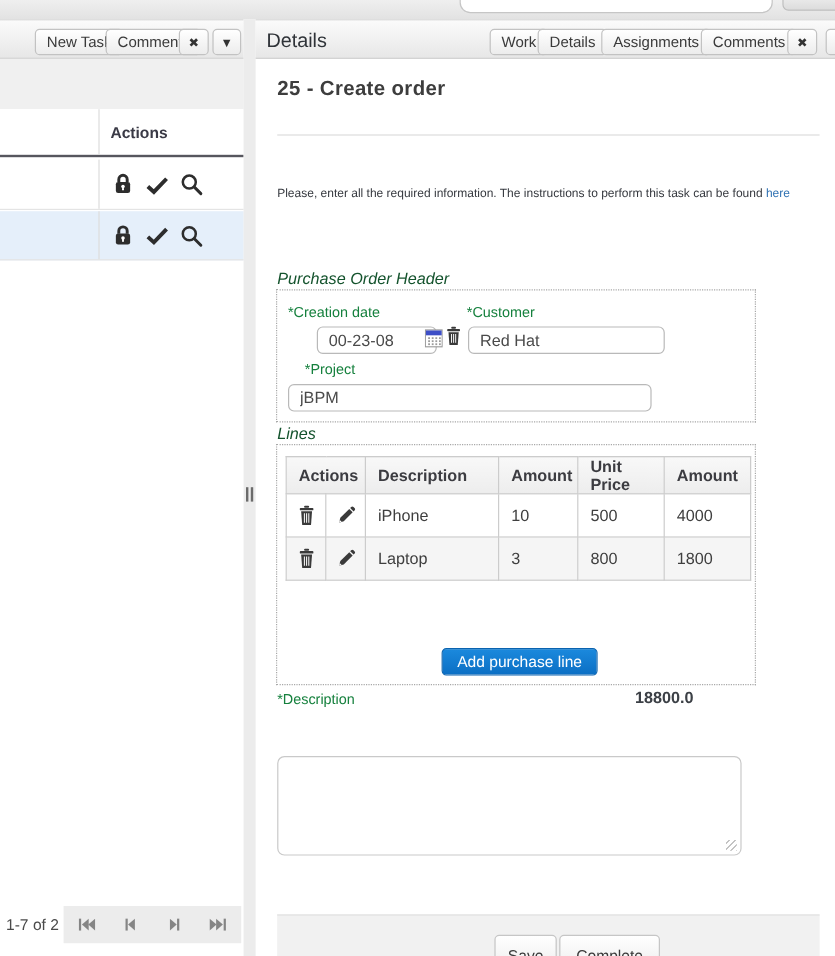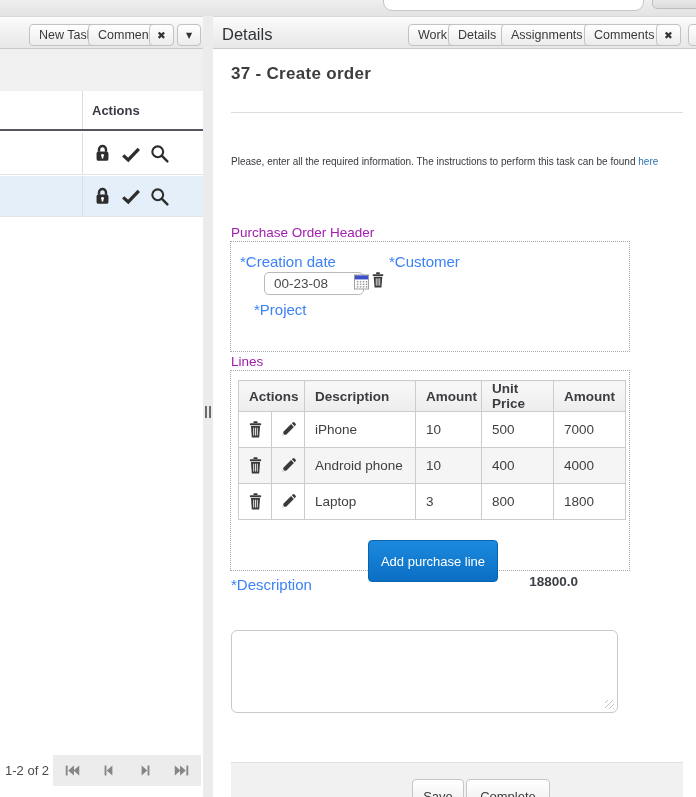--- a/index.html
+++ b/index.html
@@ -57,41 +57,41 @@
   .split-handle { position:absolute; left:2px; top:390px; width:6px; height:12px;
                   border-left:2px solid #6b6b6b; border-right:2px solid #6b6b6b; }
 
   
   .task-heading { left:231px; top:64px; font-size:17px; font-weight:bold; color:#3d3d3d;
                   letter-spacing:0.3px; }
   .task-hr { left:231px; top:112px; width:452px; border-top:1px solid #ddd; }
   .task-instr { left:231px; top:151px; width:432px; font-size:10px; color:#36393f;
                 line-height:21px; }
   .link { color:#3072b3; text-decoration:none; cursor:pointer; }
-  .legend { font-size:13.5px; color:#a21caf; }
+  .legend { font-size:13.5px; color:#14532d;font-style:italic; }
   .fieldset { border:1px dotted #a8a8a8; background:#fff; }
   .fs1 { left:230px; top:241px; width:400px; height:111px; }
   .fs2 { left:230px; top:370px; width:400px; height:201px; }
-  .flabel { position:absolute; font-size:15px; color:#3b82f6; }
+  .flabel { position:absolute; font-size:12px; color:#15803d; }
   .textin { position:absolute; height:23px; border:1px solid #b9b9b9; border-radius:5px;
             padding:0 9px; font-size:13.5px; color:#4a4a4a; font-family:inherit;
             background:#fff; outline:none; }
   .mini-icon { position:absolute; cursor:pointer; display:inline-flex; }
 
   
   .lines-table { position:absolute; left:7px; top:9px; width:387px; border-collapse:collapse;
                  table-layout:fixed; font-size:13.5px; color:#3f3f3f; }
   .lines-table th { background:linear-gradient(#f8f8f8,#ededed); font-weight:bold;
                     color:#3c3c41; text-align:left; height:31px; padding:0 0 0 10px;
                     border:1px solid #ccc; }
   .lines-table td { height:36px; padding:0 0 0 10px; border:1px solid #ccc; background:#fff; }
   .lines-table tbody tr:nth-child(2) td { background:#f5f5f5; }
   .lines-table td.icell { padding:0; text-align:center; }
   .lines-table td.icell span { display:inline-flex; vertical-align:middle; cursor:pointer; }
-  .add-line { position:absolute; left:137px; top:169px; width:130px; height:42px;
+  .add-line { position:absolute; left:137px; top:169px; width:130px; height:23px;
               background:linear-gradient(#1b89dd,#0b6fc4); border:1px solid #0a63af;
               border-radius:4px; color:#fff; font-size:13px; font-family:inherit;
               cursor:pointer; }
   .total-block { left:460px; top:572px; width:118px; text-align:right; font-size:13.5px;
                  font-weight:bold; color:#3c4046; line-height:19.5px; }
 
   
   .desc-label { left:231px; top:576px; }
   .desc-wrap { left:231px; top:630px; width:387px; height:83px; }
   .desc-area { width:100%; height:100%; border:1px solid #c9c9c9; border-radius:6px;
@@ -174,21 +174,21 @@
       </span>
     <span>
         <svg width="21" height="21" viewBox="0 0 24 24">
           <circle cx="10" cy="10" r="6.2" fill="none" stroke="#2d2d2d" stroke-width="2.4"></circle>
           <path d="M14.8 14.8L21 21" stroke="#2d2d2d" stroke-width="2.8" stroke-linecap="round"></path>
         </svg>
       </span>
   </div>
 </div>
 
-<div class="abs pager-label">1-2 of 2</div>
+<div class="abs pager-label">1-7 of 2</div>
 <div class="abs pager-bar">
   <span>
       <svg width="19" height="17" viewBox="0 0 24 24" fill="#858585">
         <rect x="2.5" y="5" width="2.6" height="14"></rect>
         <path d="M14 5l-8 7 8 7z"></path>
         <path d="M21.5 5l-8 7 8 7z"></path>
       </svg>
     </span>
   <span>
       <svg width="19" height="17" viewBox="0 0 24 24" fill="#858585">
@@ -222,21 +222,21 @@
   <div class="btn" style="left:288px">Assignments</div>
   <div class="btn" style="left:371px">Comments</div>
   <div class="btn sqbtn" style="left:443px;width:25px">
     <span class="glyph">✖</span>
   </div>
   <div class="btn sqbtn" style="left:475px;width:24px">
     
   </div>
 </div>
 
-<div class="abs task-heading">37 - Create order</div>
+<div class="abs task-heading">25 - Create order</div>
 <div class="abs task-hr"></div>
 
 <div class="abs task-instr"><span>Please, enter all the required information. The instructions to perform this task can be found </span><a class="link">here</a></div>
 
 <div class="abs legend" style="left:231px;top:225px">Purchase Order Header</div>
 
 <div class="abs fieldset fs1">
   <div class="flabel" style="left:9px;top:11px">*Creation date</div>
   <input class="textin" style="left: 9px; top: 30px; width: 100px; margin-left: 24px;" value="00-23-08">
   <span class="mini-icon" style="left:123px;top:31px">
@@ -261,21 +261,23 @@
   </span>
   <span class="mini-icon" style="left:139px;top:28px">
     <svg width="16" height="20" viewBox="0 0 24 26">
         <rect x="9" y="1.5" width="6" height="2.4" rx="1.2" fill="#3a3a3a"></rect>
         <rect x="4" y="4.2" width="16" height="2.8" rx="1" fill="#3a3a3a"></rect>
         <path d="M5.6 8.2h12.8l-1.2 16H6.8z" fill="#3a3a3a"></path>
         <path d="M9.4 10.5v11M12 10.5v11M14.6 10.5v11" stroke="#fff" stroke-width="1.2"></path>
       </svg>
   </span>
   <div class="flabel" style="left:158px;top:11px">*Customer</div>
+  <input class="textin" style="left: 159px; top: 30px; width: 164px;" value="Red Hat">
   <div class="flabel" style="left:23px;top:59px">*Project</div>
+  <input class="textin" style="left: 9px; top: 78px; width: 303px;" value="jBPM">
 </div>
 
 <div class="abs legend" style="left:231px;top:354px">Lines</div>
 
 <div class="abs fieldset fs2">
   <table class="lines-table">
     <colgroup>
         <col style="width:33px">
         <col style="width:33px">
         <col style="width:111px">
@@ -305,41 +307,20 @@
         <td class="icell"><span>
               <svg width="17" height="17" viewBox="0 0 24 24">
                 <path d="M3.5 20.5l1.6-5.6L15.6 4.4l4 4L9.1 18.9z" fill="#3a3a3a"></path>
                 <path d="M16.7 3.3l1.1-1.1a2 2 0 0 1 2.8 0l1.2 1.2a2 2 0 0 1 0 2.8l-1.1 1.1z" fill="#3a3a3a"></path>
                 <path d="M3.5 20.5l.9-3.2 2.3 2.3z" fill="#fff"></path>
               </svg>
             </span></td>
         <td>iPhone</td>
         <td>10</td>
         <td>500</td>
-        <td>7000</td>
-      </tr>
-      <tr>
-        <td class="icell"><span>
-              <svg width="17" height="19" viewBox="0 0 24 26">
-                <rect x="9" y="1.5" width="6" height="2.4" rx="1.2" fill="#3a3a3a"></rect>
-                <rect x="4" y="4.2" width="16" height="2.8" rx="1" fill="#3a3a3a"></rect>
-                <path d="M5.6 8.2h12.8l-1.2 16H6.8z" fill="#3a3a3a"></path>
-                <path d="M9.4 10.5v11M12 10.5v11M14.6 10.5v11" stroke="#fff" stroke-width="1.2"></path>
-              </svg>
-            </span></td>
-        <td class="icell"><span>
-              <svg width="17" height="17" viewBox="0 0 24 24">
-                <path d="M3.5 20.5l1.6-5.6L15.6 4.4l4 4L9.1 18.9z" fill="#3a3a3a"></path>
-                <path d="M16.7 3.3l1.1-1.1a2 2 0 0 1 2.8 0l1.2 1.2a2 2 0 0 1 0 2.8l-1.1 1.1z" fill="#3a3a3a"></path>
-                <path d="M3.5 20.5l.9-3.2 2.3 2.3z" fill="#fff"></path>
-              </svg>
-            </span></td>
-        <td>Android phone</td>
-        <td>10</td>
-        <td>400</td>
         <td>4000</td>
       </tr>
       <tr>
         <td class="icell"><span>
               <svg width="17" height="19" viewBox="0 0 24 26">
                 <rect x="9" y="1.5" width="6" height="2.4" rx="1.2" fill="#3a3a3a"></rect>
                 <rect x="4" y="4.2" width="16" height="2.8" rx="1" fill="#3a3a3a"></rect>
                 <path d="M5.6 8.2h12.8l-1.2 16H6.8z" fill="#3a3a3a"></path>
                 <path d="M9.4 10.5v11M12 10.5v11M14.6 10.5v11" stroke="#fff" stroke-width="1.2"></path>
               </svg>

